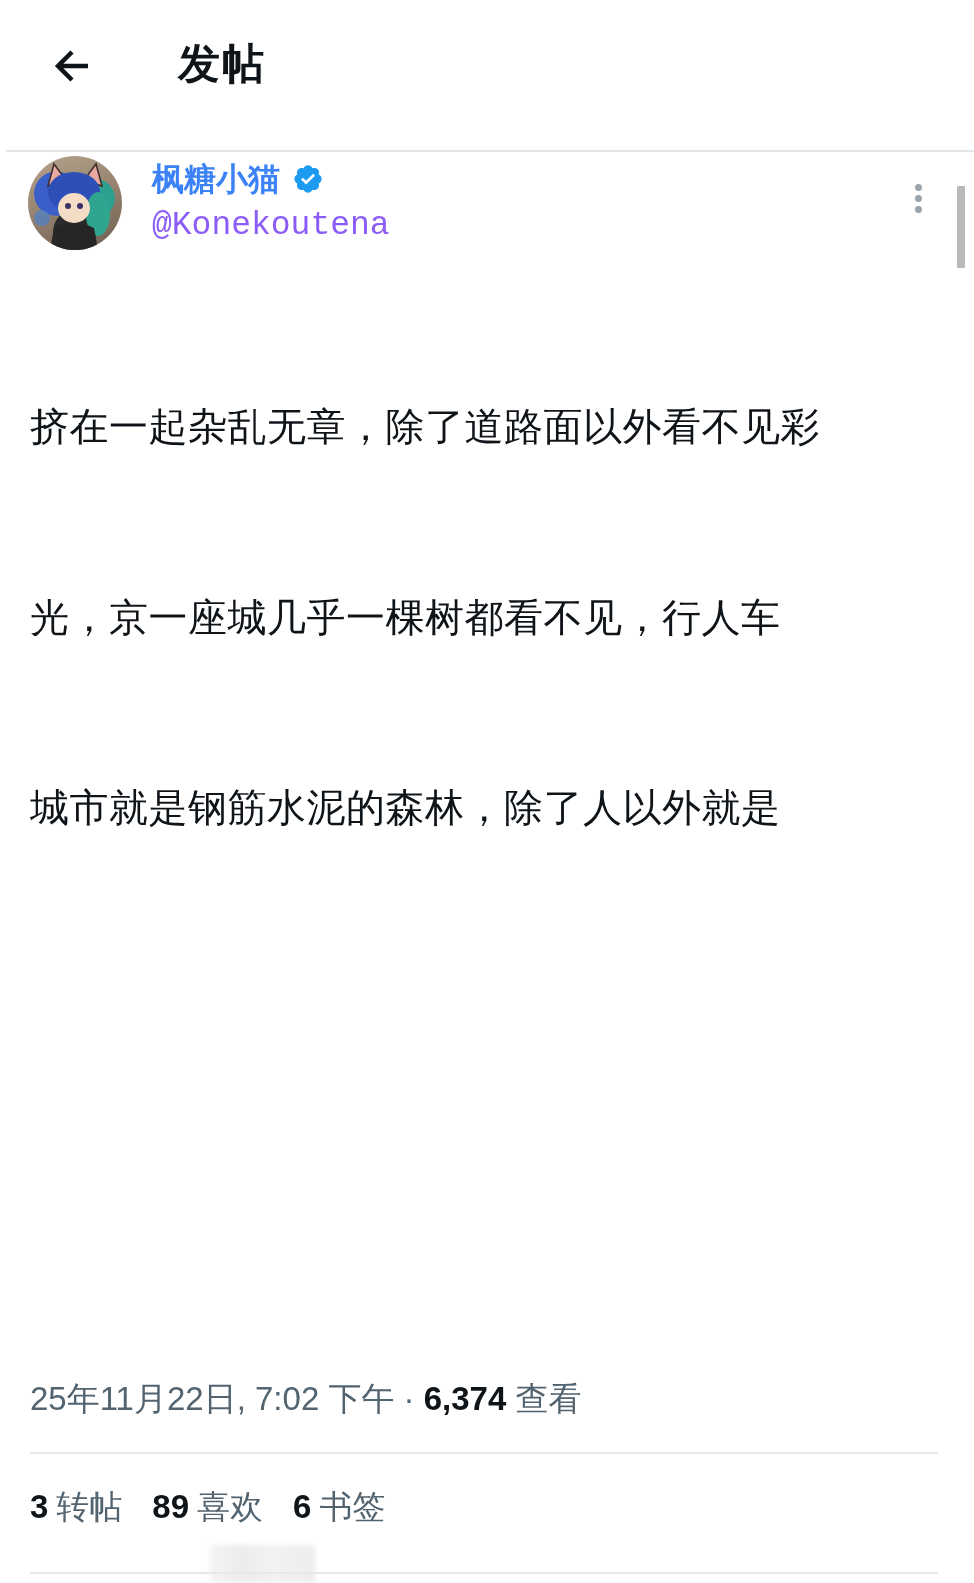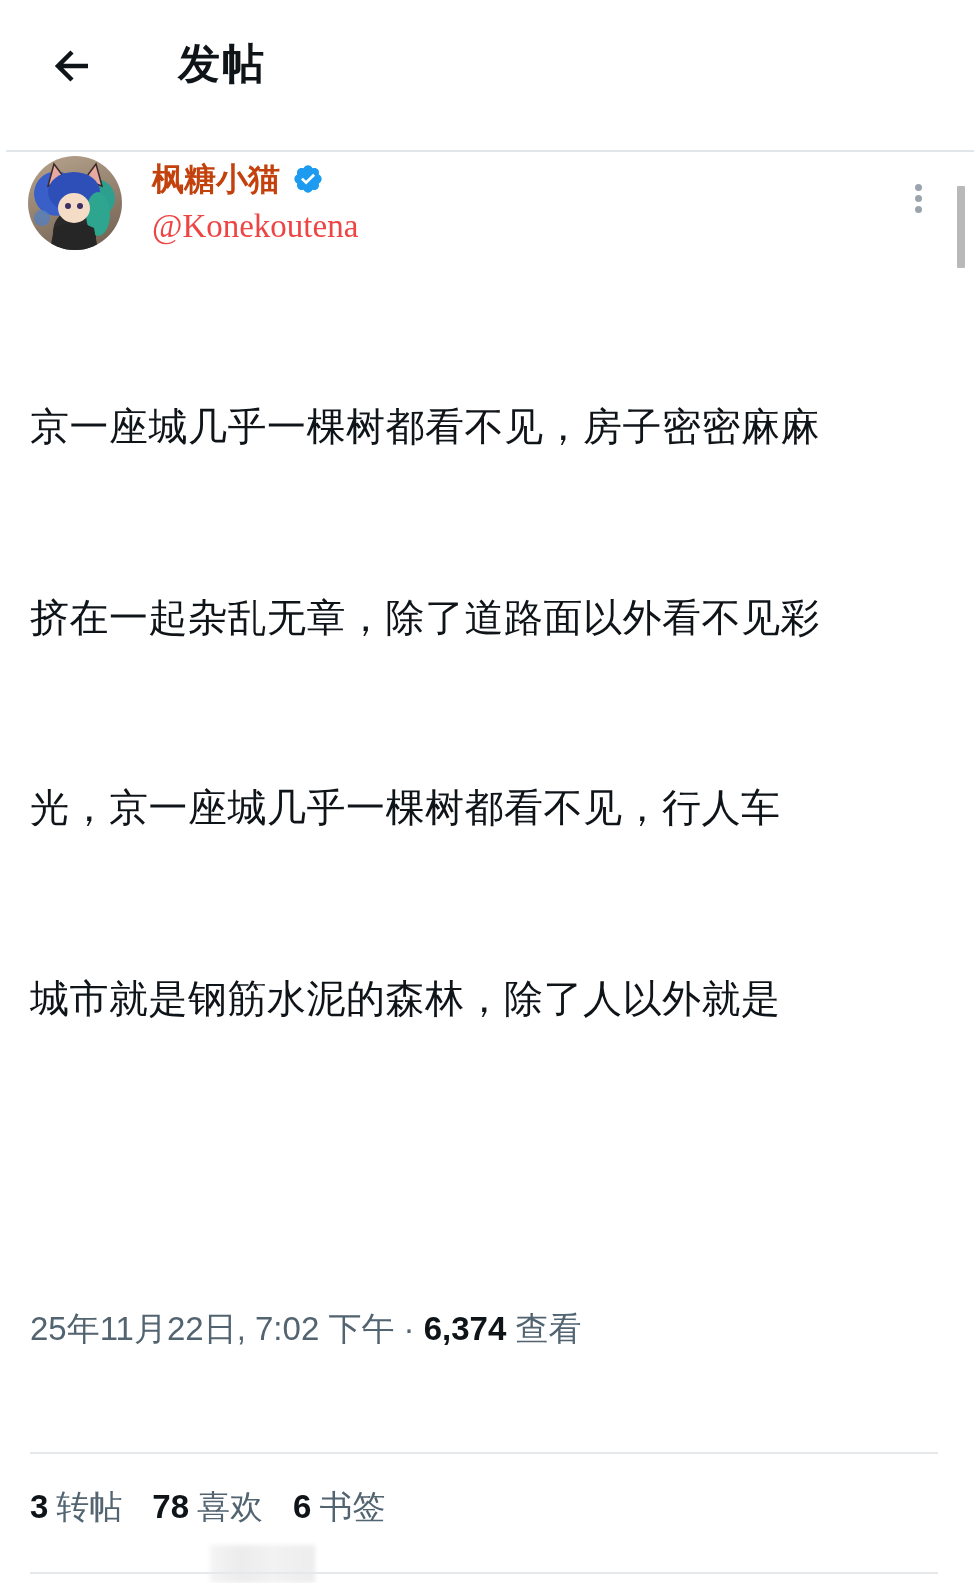--- a/index.html
+++ b/index.html
@@ -62,37 +62,37 @@
                   radial-gradient(circle at 50% 80%, #2a2a2a 0 24%, transparent 25%),
                   linear-gradient(160deg, #b8a48d, #6e5d4f);
     }
     .display-name {
       position: absolute;
       left: 124px;
       top: 0px;
       font-size: 32px;
       line-height: 46px;
       font-weight: bold;
-      color: #c2410c;
+      color: #3b82f6;
       display: flex;
       align-items: center;
       gap: 12px;
     }
     .verified {
       width: 32px; height: 32px;
       display: inline-block;
     }
     .handle {
       position: absolute;
       left: 124px;
       top: 48px;
       font-size: 33px;
       line-height: 44px;
-      color: #ef4444;
-      font-family: Liberation Serif, serif;
+      color: #8b5cf6;
+      font-family: Liberation Mono, monospace;
     }
     .more-btn {
       position: absolute;
       left: 900px;
       top: 178px;
       width: 36px;
       height: 40px;
       display: flex;
       flex-direction: column;
       align-items: center;
@@ -128,21 +128,21 @@
       word-break: break-all;
     }
     .tweet-text .line {
       display: block;
       height: 63.5px;
       white-space: nowrap;
     }
     .meta {
       position: absolute;
       left: 30px;
-      top: 1304px;
+      top: 1374px;
       font-size: 33px;
       line-height: 50px;
       color: #536471;
       font-family: "Liberation Sans", sans-serif;
     }
     .meta b {
       color: #0f1419;
       font-weight: bold;
     }
     .divider {
@@ -221,21 +221,20 @@
 
 <div class="more-btn">
   <span></span>
   <span></span>
   <span></span>
 </div>
 
 <div class="scrollbar"></div>
 
 <div class="tweet-text">
-  <span class="line">京一座城几乎一棵树都看不见，房子密密麻麻</span>
   <span class="line">挤在一起杂乱无章，除了道路面以外看不见彩</span>
   <span class="line">光，京一座城几乎一棵树都看不见，行人车</span>
   <span class="line">城市就是钢筋水泥的森林，除了人以外就是</span>
   
   
   
   
   
   
   
@@ -250,21 +249,21 @@
 </div>
 
 <div class="divider" style="top:1452px;"></div>
 
 <div class="stats">
   <div class="stat">
     <span class="num">3</span>
     <span>转帖</span>
   </div>
   <div class="stat">
-    <span class="num">78</span>
+    <span class="num">89</span>
     <span>喜欢</span>
   </div>
   <div class="stat">
     <span class="num">6</span>
     <span>书签</span>
   </div>
 </div>
 
 <div class="blur-patch"></div>
 <div class="divider" style="top:1572px;"></div>

